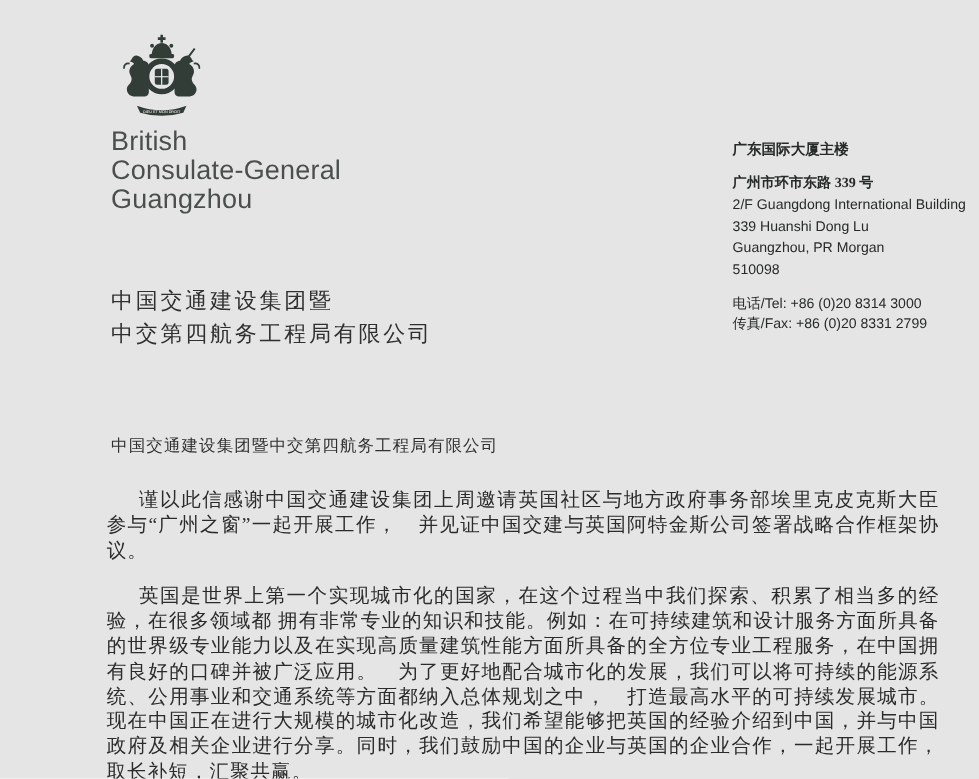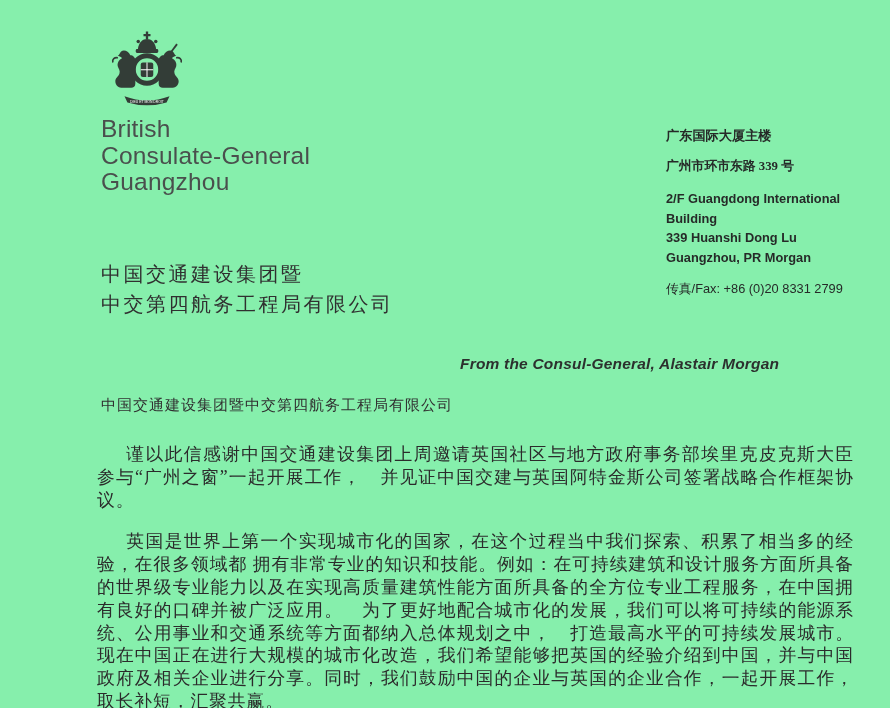--- a/index.html
+++ b/index.html
@@ -1,20 +1,20 @@
 <!DOCTYPE html>
 <html><head>
 <meta charset="utf-8">
 <style>
   html, body { margin: 0; padding: 0; background: #ffffff; }
   .page {
     position: relative;
     width: 890px;
     height: 708px;
-    background: #86efac;
+    background: #e5e5e5;
     overflow: hidden;
     font-family: "Liberation Serif", "DejaVu Serif", serif;
     color: #2b2b2b;
   }
 
   
   .crest { position: absolute; left: 97px; top: 29px; width: 100px; height: 86px; }
   .crest svg { width: 100%; height: 100%; }
 
   
@@ -26,21 +26,21 @@
   }
 
   
   .addr {
     position: absolute; left: 666px; top: 126px; width: 222px;
     font-family: "Liberation Sans", "DejaVu Sans", sans-serif;
     font-size: 12.8px; line-height: 19.5px; color: #262a28;
   }
   .addr-name { font-weight: bold; font-size: 13.2px; margin-bottom: 11px; }
   .addr-cn { font-weight: bold; font-family: Liberation Serif, serif; }
-  .addr-en { margin-top: 13px; font-weight: bold; }
+  .addr-en { font-weight: normal; }
   .addr-contact { margin-top: 13px; line-height: 18px; }
 
   
   .recipient {
     position: absolute; left: 101px; top: 260px;
     font-size: 20px; line-height: 29.5px; letter-spacing: 2.5px; color: #303030;
   }
 
   
   .from-line {
@@ -109,32 +109,33 @@
 
   <div class="addr">
     <div class="addr-name">广东国际大厦主楼</div>
     <div class="addr-cn">
       <div>广州市环市东路 339 号</div>
     </div>
     <div class="addr-en">
       <div>2/F Guangdong International Building</div>
       <div>339 Huanshi Dong Lu</div>
       <div>Guangzhou, PR Morgan</div>
+      <div>510098</div>
     </div>
     <div class="addr-contact">
+      <div>电话/Tel:  +86 (0)20 8314 3000</div>
       <div>传真/Fax: +86 (0)20 8331 2799</div>
     </div>
   </div>
 
   <div class="recipient">
     <div>中国交通建设集团暨</div>
     <div>中交第四航务工程局有限公司</div>
   </div>
 
-  <div class="from-line">From the Consul-General, Alastair Morgan</div>
 
   <div class="salutation">中国交通建设集团暨中交第四航务工程局有限公司</div>
 
   <div class="letter-body">
     <p>谨以此信感谢中国交通建设集团上周邀请英国社区与地方政府事务部埃里克皮克斯大臣参与“广州之窗”一起开展工作，　并见证中国交建与英国阿特金斯公司签署战略合作框架协议。</p>
     <p>英国是世界上第一个实现城市化的国家，在这个过程当中我们探索、积累了相当多的经验，在很多领域都 拥有非常专业的知识和技能。例如：在可持续建筑和设计服务方面所具备的世界级专业能力以及在实现高质量建筑性能方面所具备的全方位专业工程服务，在中国拥有良好的口碑并被广泛应用。　为了更好地配合城市化的发展，我们可以将可持续的能源系统、公用事业和交通系统等方面都纳入总体规划之中，　打造最高水平的可持续发展城市。　现在中国正在进行大规模的城市化改造，我们希望能够把英国的经验介绍到中国，并与中国政府及相关企业进行分享。同时，我们鼓励中国的企业与英国的企业合作，一起开展工作，取长补短，汇聚共赢。</p>
   </div>
 
 </div>
 

